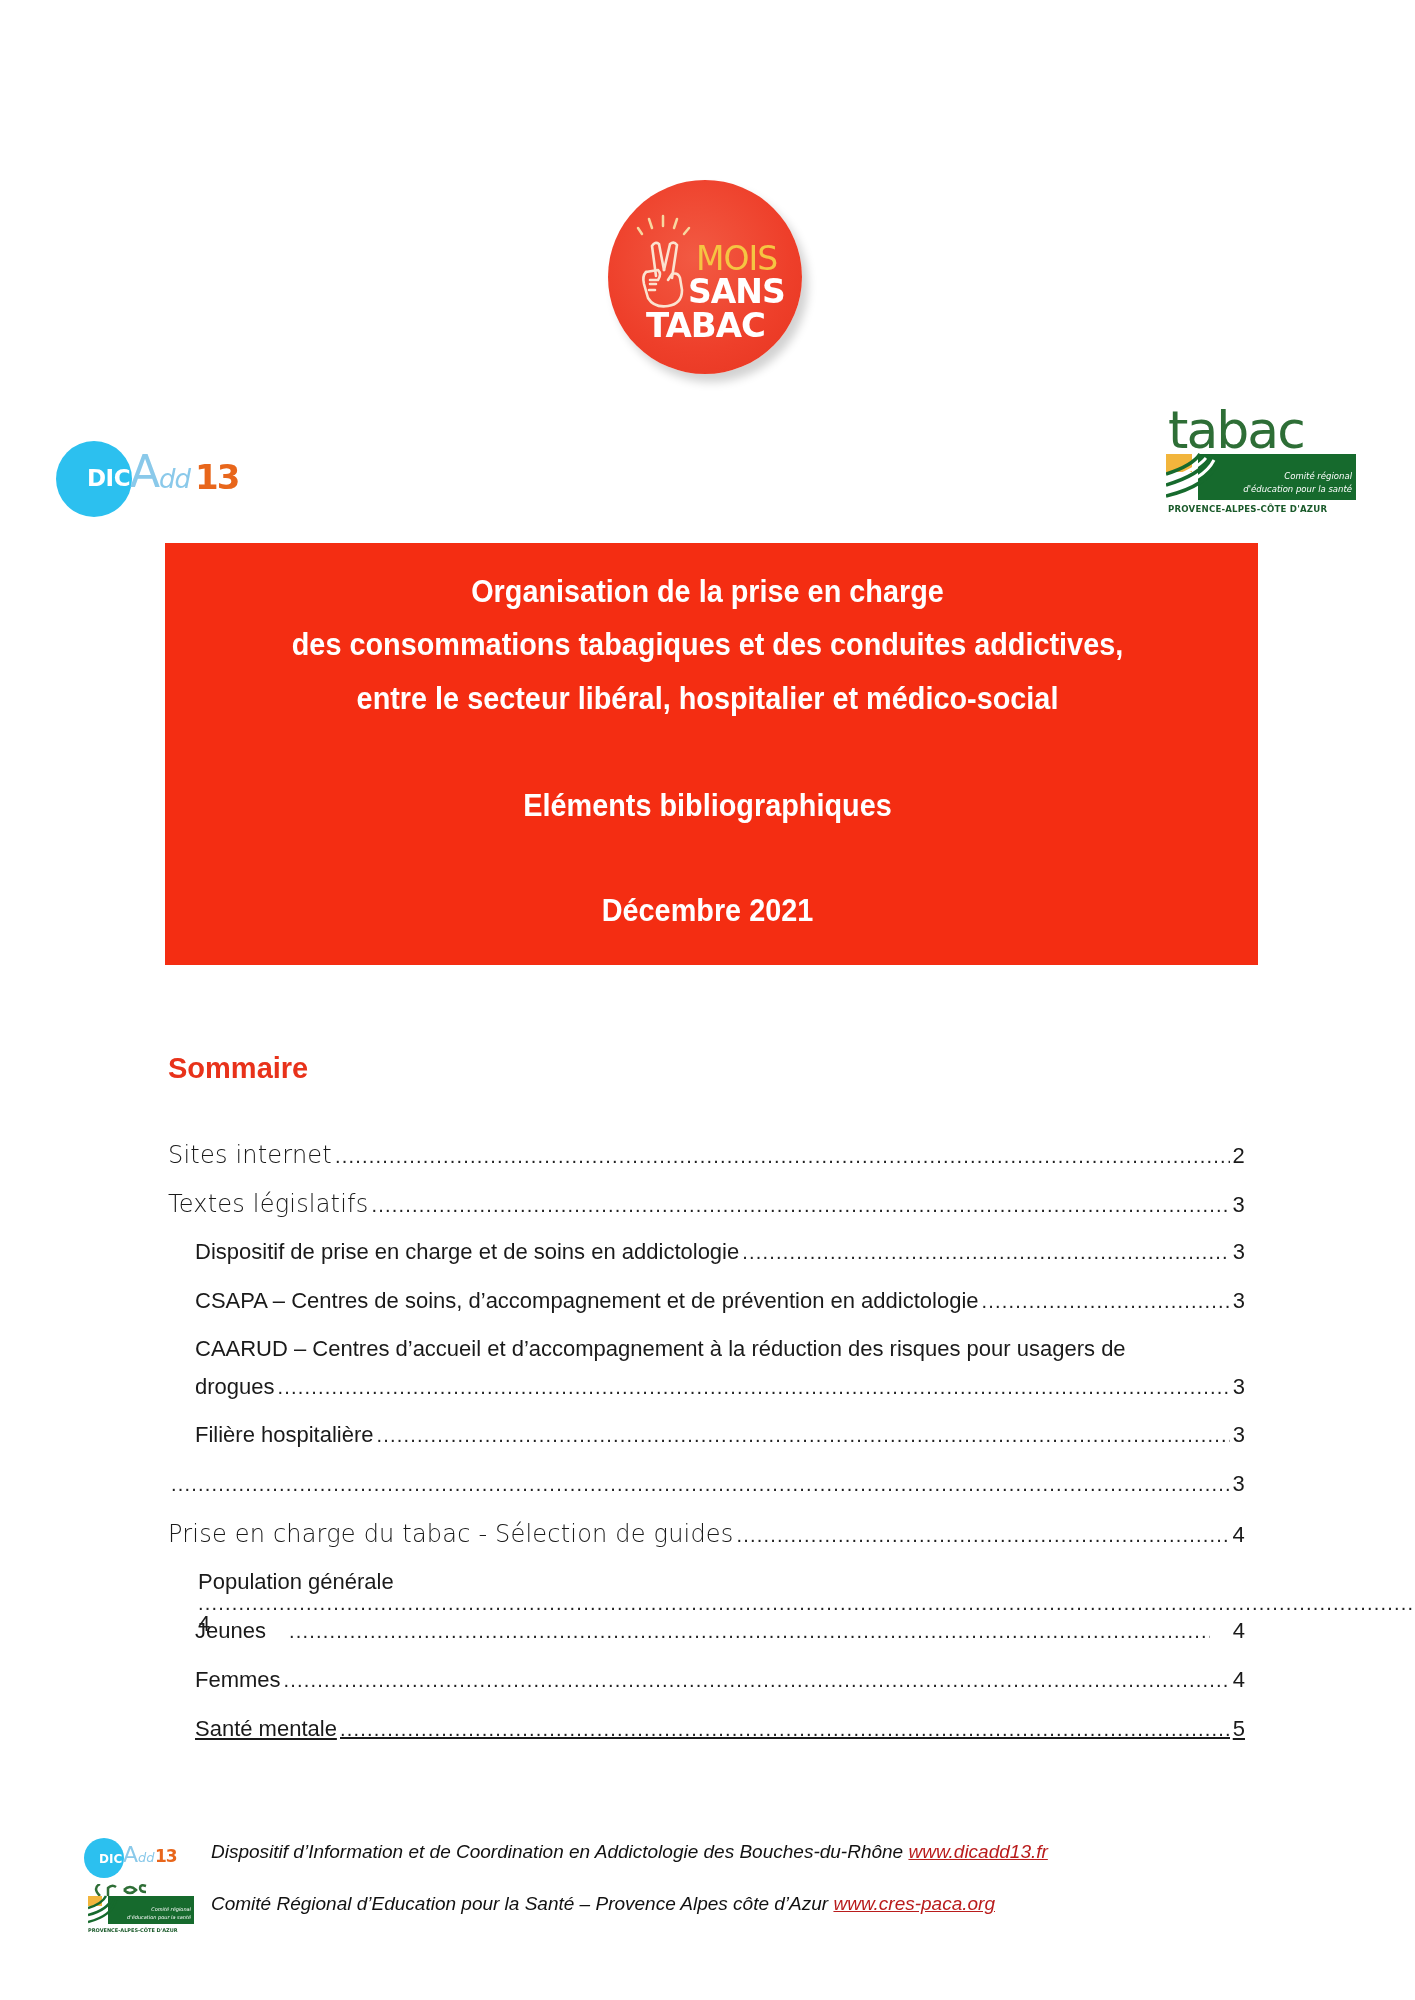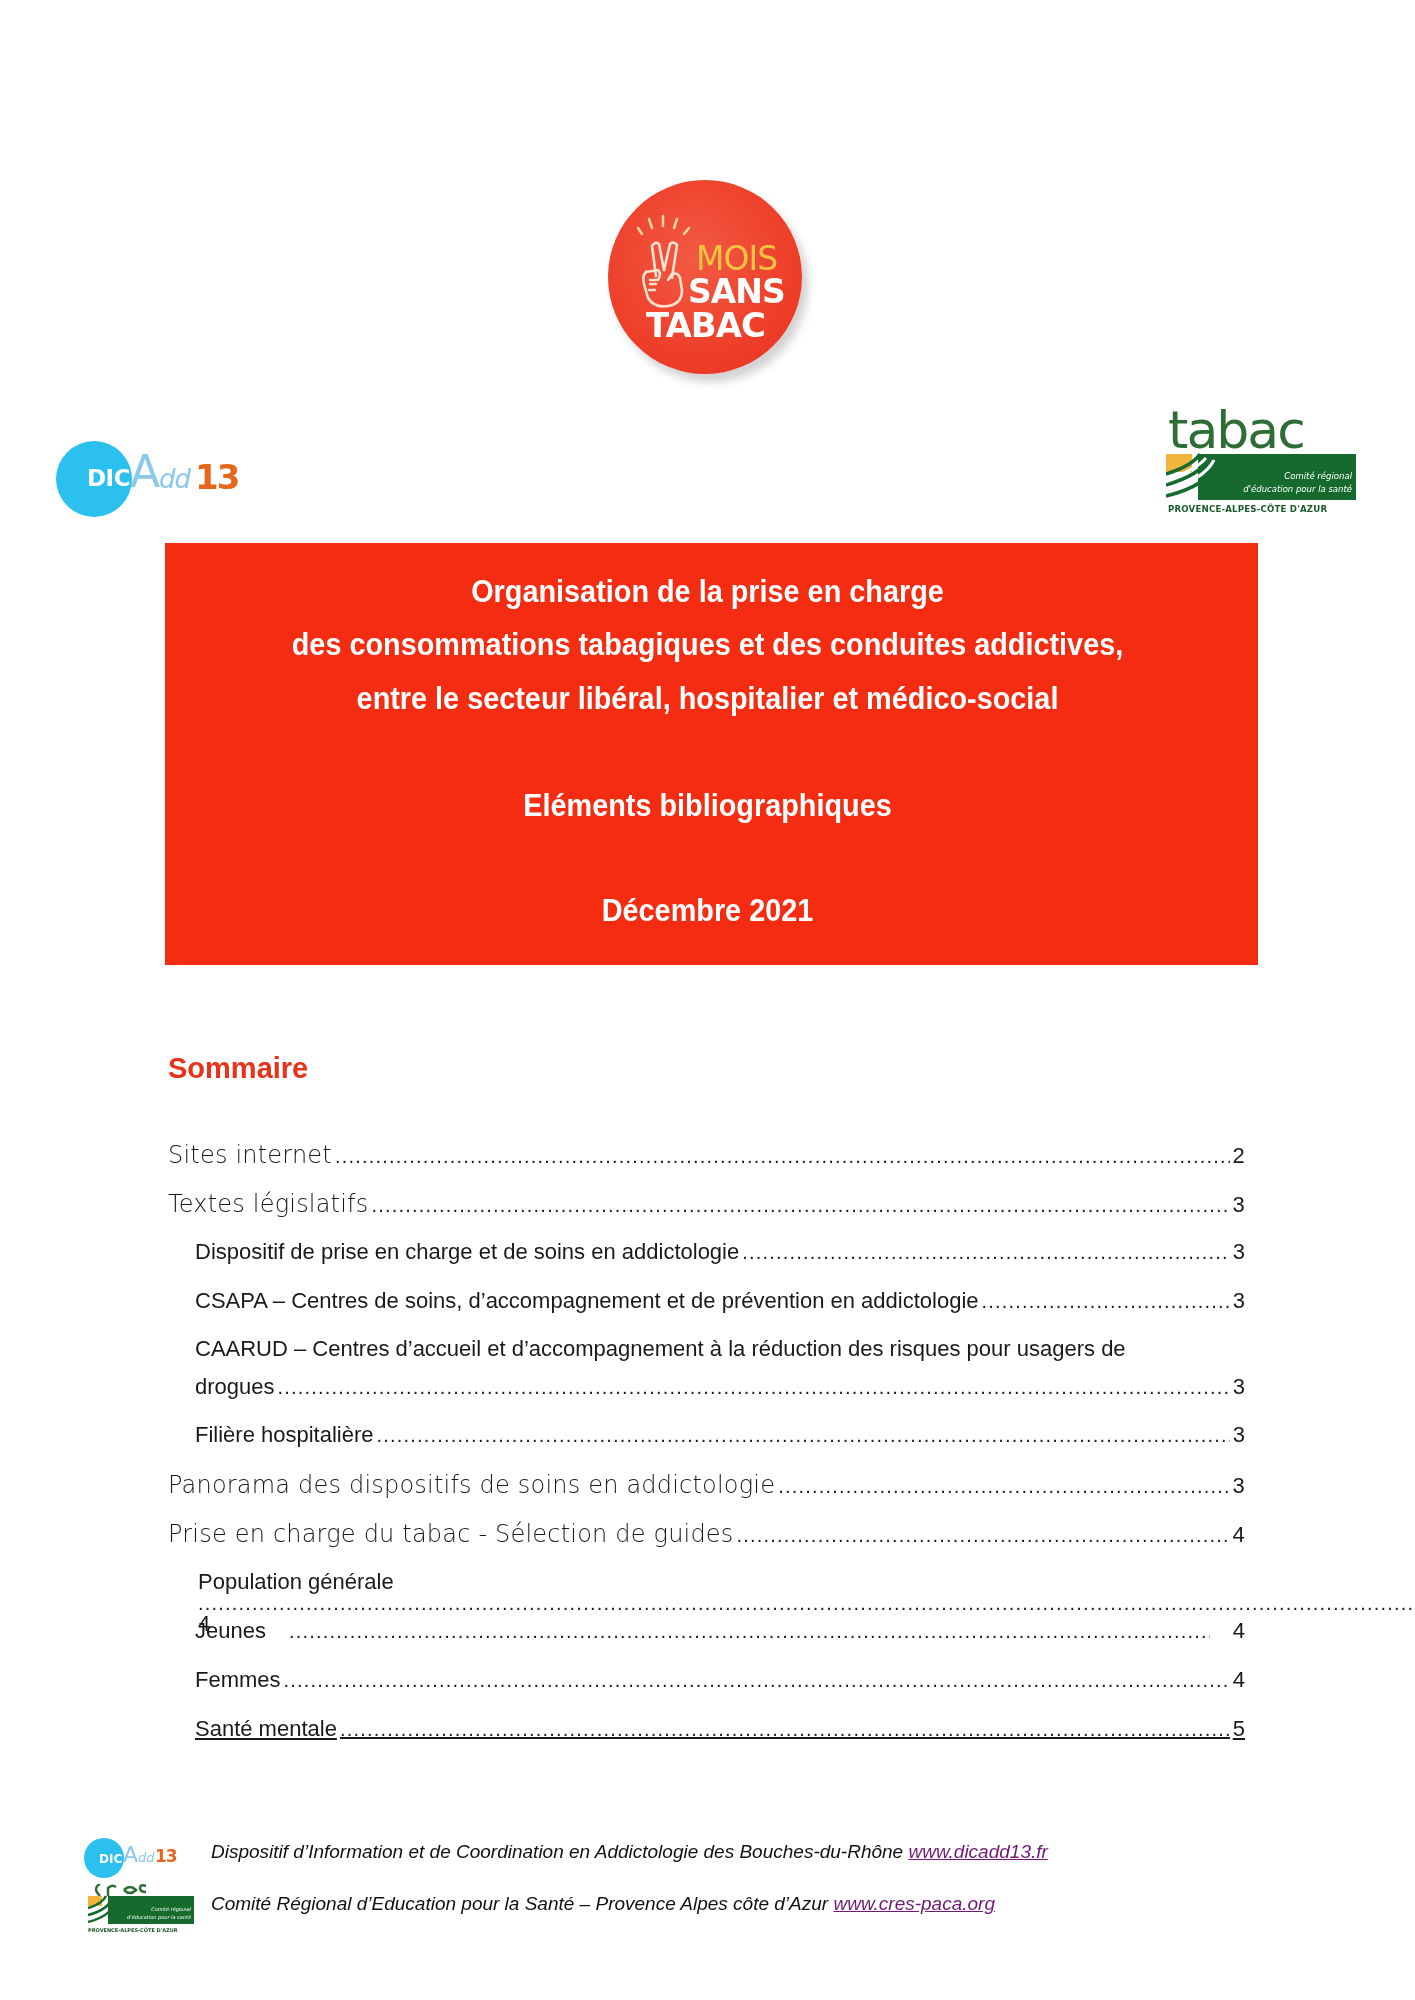--- a/index.html
+++ b/index.html
@@ -61,21 +61,21 @@
     .f-cres { position: absolute; left: 88px; top: 1884px; width: 106px; height: 52px; }
     .f-cres .band { position: absolute; left: 20px; top: 12px; width: 86px; height: 28px; background: #166a2d; }
     .f-cres .sun { position: absolute; left: 0; top: 12px; width: 14px; height: 10px; background: #f2b53c; }
     .f-cres .tops { position: absolute; left: 2px; top: 0; width: 60px; height: 12px; }
     .f-cres .wv { position: absolute; left: 0; top: 10px; width: 44px; height: 32px; }
     .f-cres .s { position: absolute; right: 3px; font-family: "DejaVu Sans", sans-serif; font-style: italic; font-size: 5px; color: #fff; white-space: nowrap; }
     .f-cres .s1 { top: 22px; } .f-cres .s2 { top: 30px; }
     .f-cres .r { position: absolute; left: 0; top: 43px; font-family: "DejaVu Sans", sans-serif; font-weight: bold; font-size: 5px; color: #1a5a2a; white-space: nowrap; }
     .footer-line { position: absolute; left: 211px; font-family: "Liberation Sans", sans-serif; font-style: italic; font-size: 19px; color: #111; white-space: nowrap; line-height: 1; }
     .fl1 { top: 1842px; } .fl2 { top: 1894px; }
-    .footer-line a { color: #701a75; text-decoration: underline; margin-top: 22px; }
+    .footer-line a { color: #b91c1c; text-decoration: underline; margin-top: 22px; }
   </style>
 </head>
 <body>
 
 <div class="mst-logo">
   <div class="mst-circle">
     <svg class="mst-rays" viewBox="0 0 60 28">
       <g stroke="#f7d7a0" stroke-width="2.5" stroke-linecap="round">
         <line x1="6" y1="24" x2="2" y2="18"></line>
         <line x1="16" y1="18" x2="13" y2="9"></line>
@@ -161,21 +161,20 @@
   <span class="lbl">drogues</span>
   <span class="dots">........................................................................................................................................................................................</span>
   <span class="pg">3</span>
 </div>
 <div class="toc-row l2" style="top:1424px;">
   <span class="lbl">Filière hospitalière</span>
   <span class="dots">........................................................................................................................................................................................</span>
   <span class="pg">3</span>
 </div>
 <div class="toc-row l1" style="top:1473px;">
-  <span class="lbl">Panorama des dispositifs de soins en addictologie</span>
   <span class="dots">........................................................................................................................................................................................</span>
   <span class="pg">3</span>
 </div>
 <div class="toc-row l1" style="top:1522px;">
   <span class="lbl">Prise en charge du tabac - Sélection de guides</span>
   <span class="dots">........................................................................................................................................................................................</span>
   <span class="pg">4</span>
 </div>
 <div class="toc-row l2" style="top:1571px;flex-direction:column;">
   <span class="lbl">Population générale</span>

